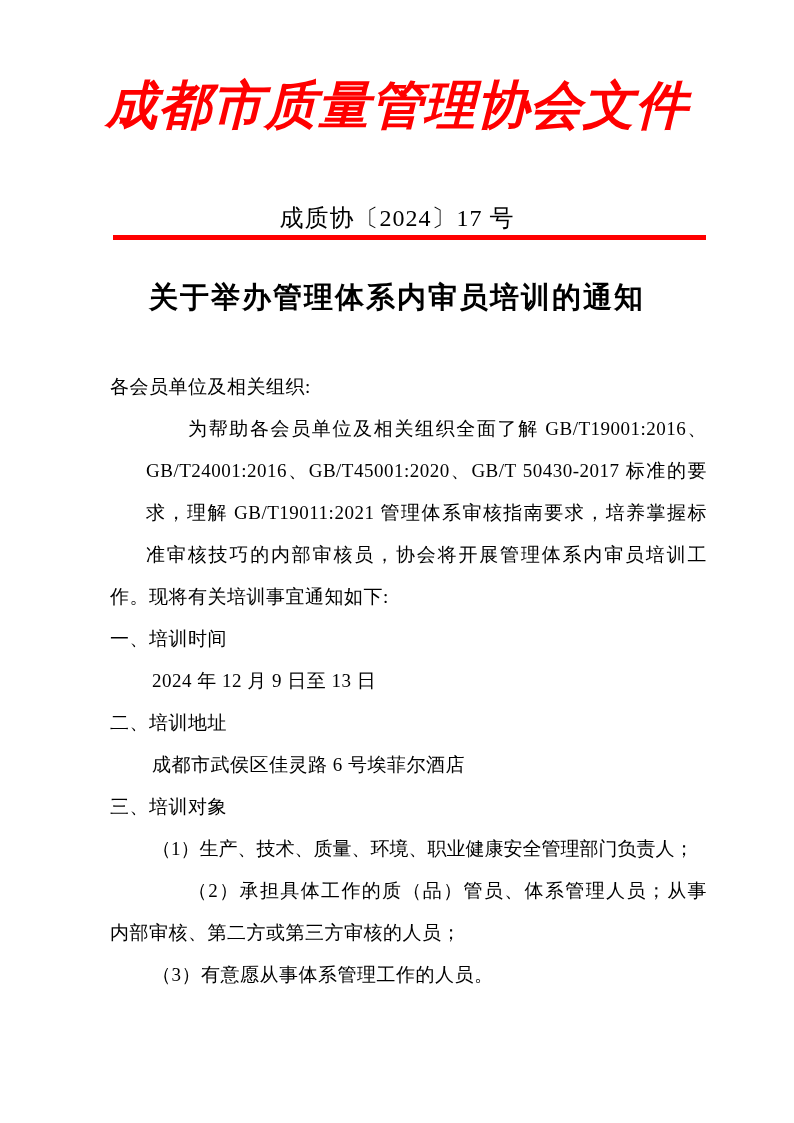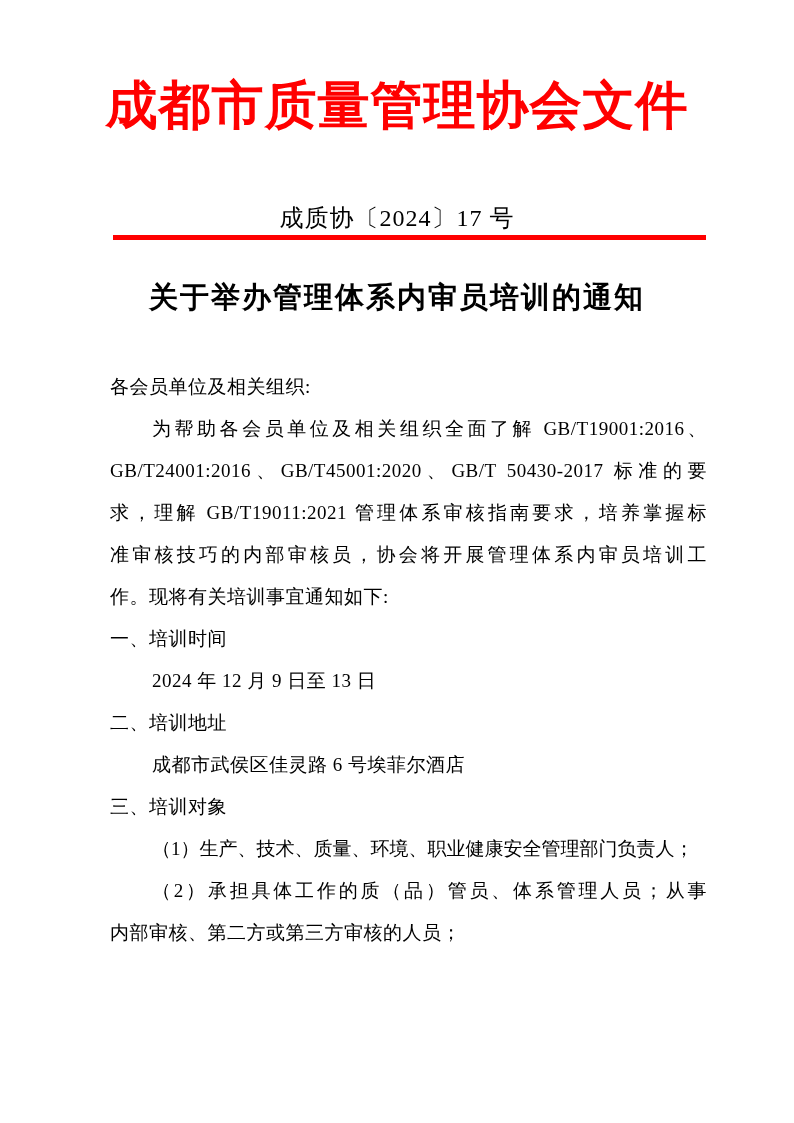--- a/index.html
+++ b/index.html
@@ -16,20 +16,21 @@
   .org-title {
     position: absolute;
     top: 76px; left: 0; width: 794px;
     text-align: center;
     font-size: 52px;
     font-weight: bold;
     color: #ff0000;
     letter-spacing: 1px;
     line-height: 1.15;
     white-space: nowrap;
+    font-style: italic;
   }
   .doc-number {
     position: absolute;
     top: 203px; left: 0; width: 794px;
     text-align: center;
     font-size: 24px;
     letter-spacing: 1px;
     line-height: 1.3;
     white-space: nowrap;
   }
@@ -57,20 +58,21 @@
     font-size: 19px;
     letter-spacing: 0.5px;
     line-height: 42px;
   }
   .ln { min-height: 42px; white-space: nowrap; }
   .ind { padding-left: 42px; }
   .jfull {
     white-space: normal;
     text-align: justify;
     text-align-last: justify;
+    margin-left: 36px;
   }
   .tight { letter-spacing: 0; }
 </style>
 </head>
 <body>
 
 <div class="page">
 
   <div class="org-title">成都市质量管理协会文件</div>
 
@@ -93,15 +95,16 @@
     <div class="ln">一、培训时间</div>
     <div class="ln ind">2024 年 12 月 9 日至 13 日</div>
 
     <div class="ln">二、培训地址</div>
     <div class="ln ind">成都市武侯区佳灵路 6 号埃菲尔酒店</div>
 
     <div class="ln">三、培训对象</div>
     <div class="ln ind tight">（1）生产、技术、质量、环境、职业健康安全管理部门负责人；</div>
     <div class="ln ind jfull">（2）承担具体工作的质（品）管员、体系管理人员；从事</div>
     <div class="ln">内部审核、第二方或第三方审核的人员；</div>
+    <div class="ln ind">（3）有意愿从事体系管理工作的人员。</div>
 
   </div>
 </div>
 
 </body></html>

